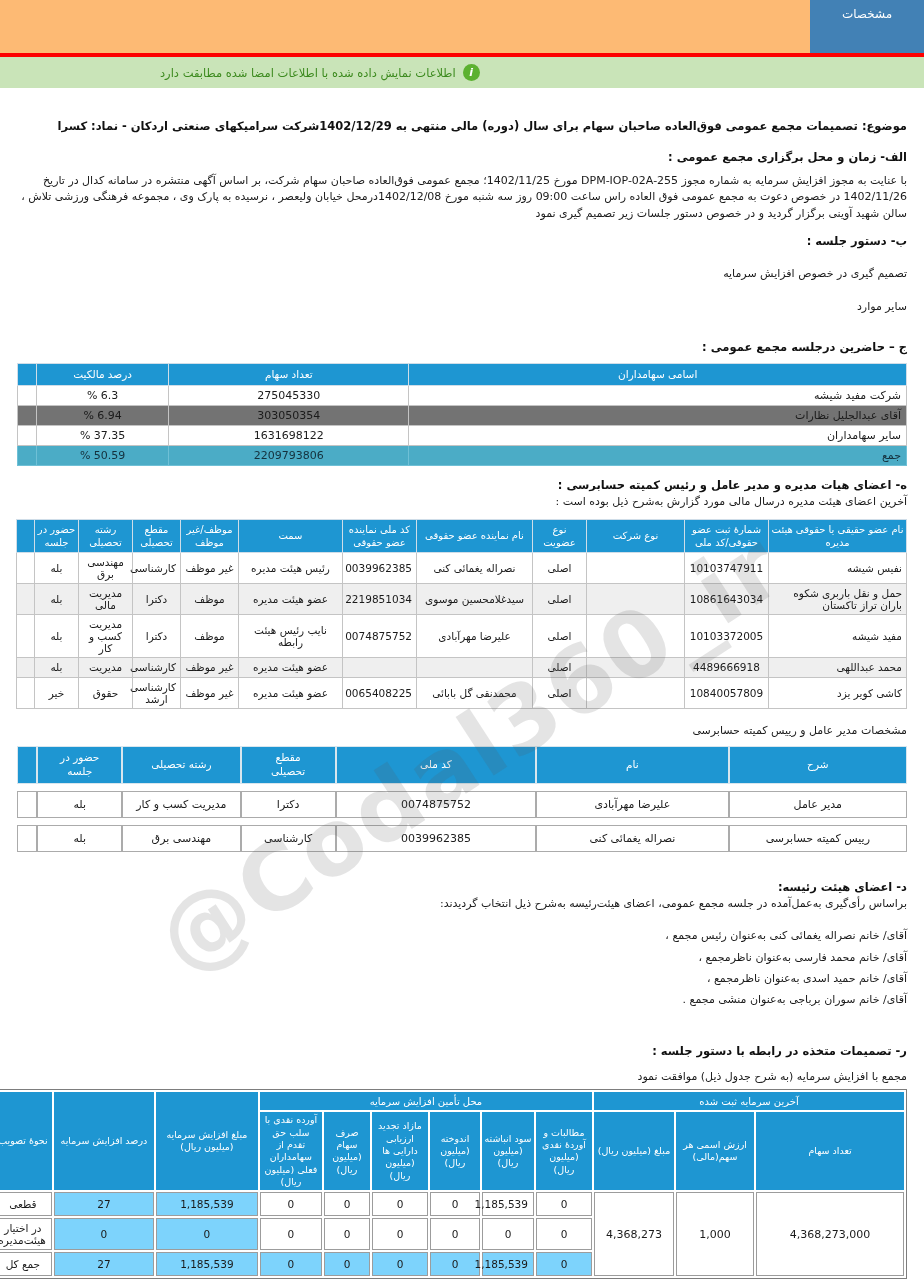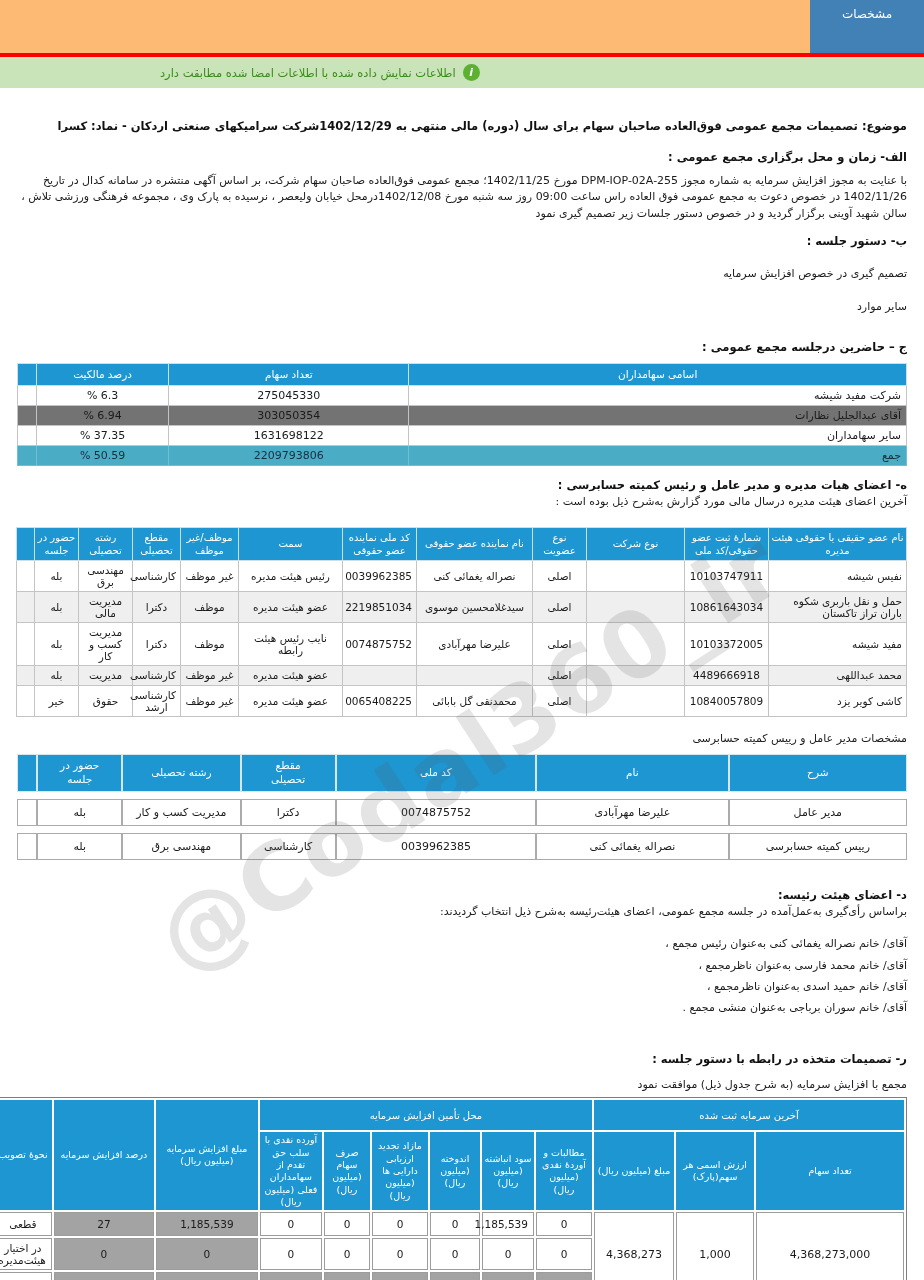--- a/index.html
+++ b/index.html
@@ -48,24 +48,24 @@
 
   .ceo-title { margin-top:14px; }
   .ceo { border-collapse:separate; border-spacing:0 7px; }
   .ceo th { border:1px solid #d8e6ee; }
   .ceo td { border:1px solid #ababab; height:27px; }
 
   .members p { margin-top:2px; line-height:1.75; }
 
   .capital { border-collapse:separate; border-spacing:2px; border:1px solid #7d7d7d; background:#fff; font-size:10.5px; }
   .capital th { border:none; font-size:9.5px; padding:2px; }
-  .capital th.grp { height:30px; font-size:10px;margin-top:24px; }
+  .capital th.grp { height:18px; font-size:10px;margin-top:24px; }
   .capital th.tall { vertical-align:middle; }
   .capital td { border:1px solid #9c9c9c; height:24px; }
-  .capital td.yellow { background:#a3a3a3; }
+  .capital td.yellow { background:#7dd3fc; }
   .capital td.merged { vertical-align:middle; font-size:11px; }
 </style>
 </head>
 <body>
 
 <div class="page">
 
   <div class="topbar">
     <div class="tab">مشخصات</div>
   </div>
@@ -127,21 +127,21 @@
       <tr class="total">
         <td class="name">جمع</td>
         <td>2209793806</td>
         <td class="ltr">% 50.59</td>
         <td></td>
       </tr>
     </tbody>
       </table>
 
     <p class="bold mt22">ه- اعضای هیات مدیره و مدیر عامل و رئیس کمیته حسابرسی :</p>
-    <p style="margin-bottom:16px;">آخرین اعضای هیئت مدیره درسال مالی مورد گزارش به‌شرح ذیل بوده است :</p>
+    <p style="margin-bottom:8px;">آخرین اعضای هیئت مدیره درسال مالی مورد گزارش به‌شرح ذیل بوده است :</p>
 
     <table class="board">
       <colgroup>
           <col style="width:138px">
           <col style="width:84px">
           <col style="width:98px">
           <col style="width:54px">
           <col style="width:116px">
           <col style="width:74px">
           <col style="width:104px">
@@ -311,21 +311,21 @@
       <tbody>
           <tr>
         <th class="grp" colspan="3">آخرین سرمایه ثبت شده</th>
         <th class="grp" colspan="6">محل تأمین  افزایش سرمایه</th>
         <th class="tall" rowspan="2">مبلغ  افزایش سرمایه (میلیون ریال)</th>
         <th class="tall" rowspan="2">درصد افزایش سرمایه</th>
         <th class="tall" rowspan="2">نحوهٔ تصویب</th>
       </tr>
       <tr>
         <th style="height:66px;" class="tall">تعداد سهام</th>
-        <th class="tall">ارزش اسمی هر سهم(پارک)</th>
+        <th class="tall">ارزش اسمی هر سهم(مالی)</th>
         <th class="tall">مبلغ (میلیون ریال)</th>
         <th class="tall">مطالبات و آوردهٔ نقدی (میلیون ریال)</th>
         <th class="tall">سود انباشته (میلیون ریال)</th>
         <th class="tall">اندوخته (میلیون ریال)</th>
         <th class="tall">مازاد تجدید ارزیابی دارایی ها (میلیون ریال)</th>
         <th class="tall">صرف سهام (میلیون ریال)</th>
         <th class="tall">آورده نقدی با سلب حق تقدم از سهامداران فعلی (میلیون ریال)</th>
       </tr>
       <tr>
         <td class="merged" rowspan="3">4,368,273,000</td>

